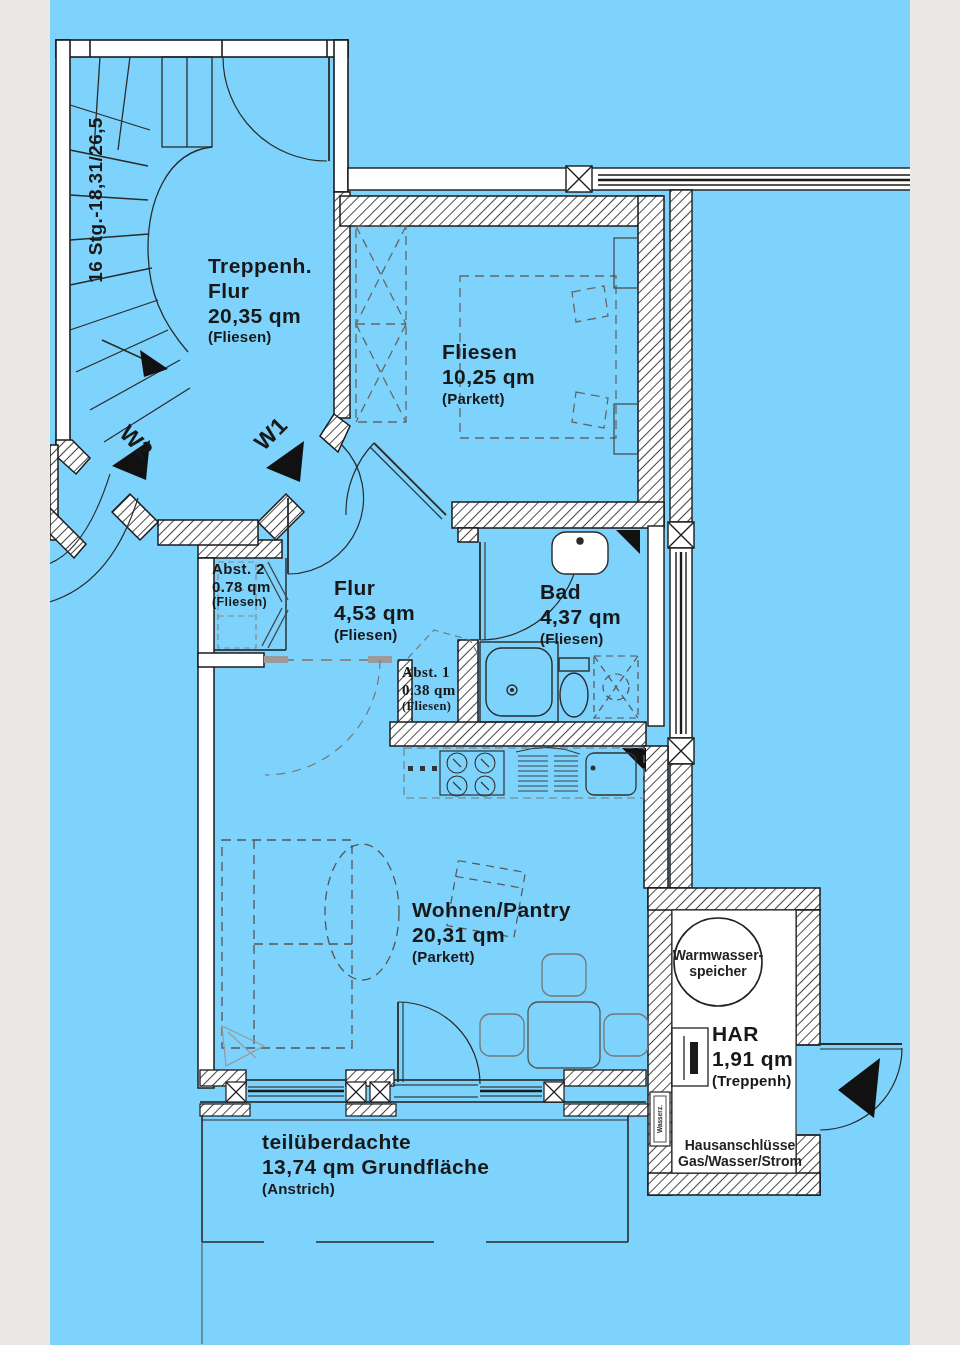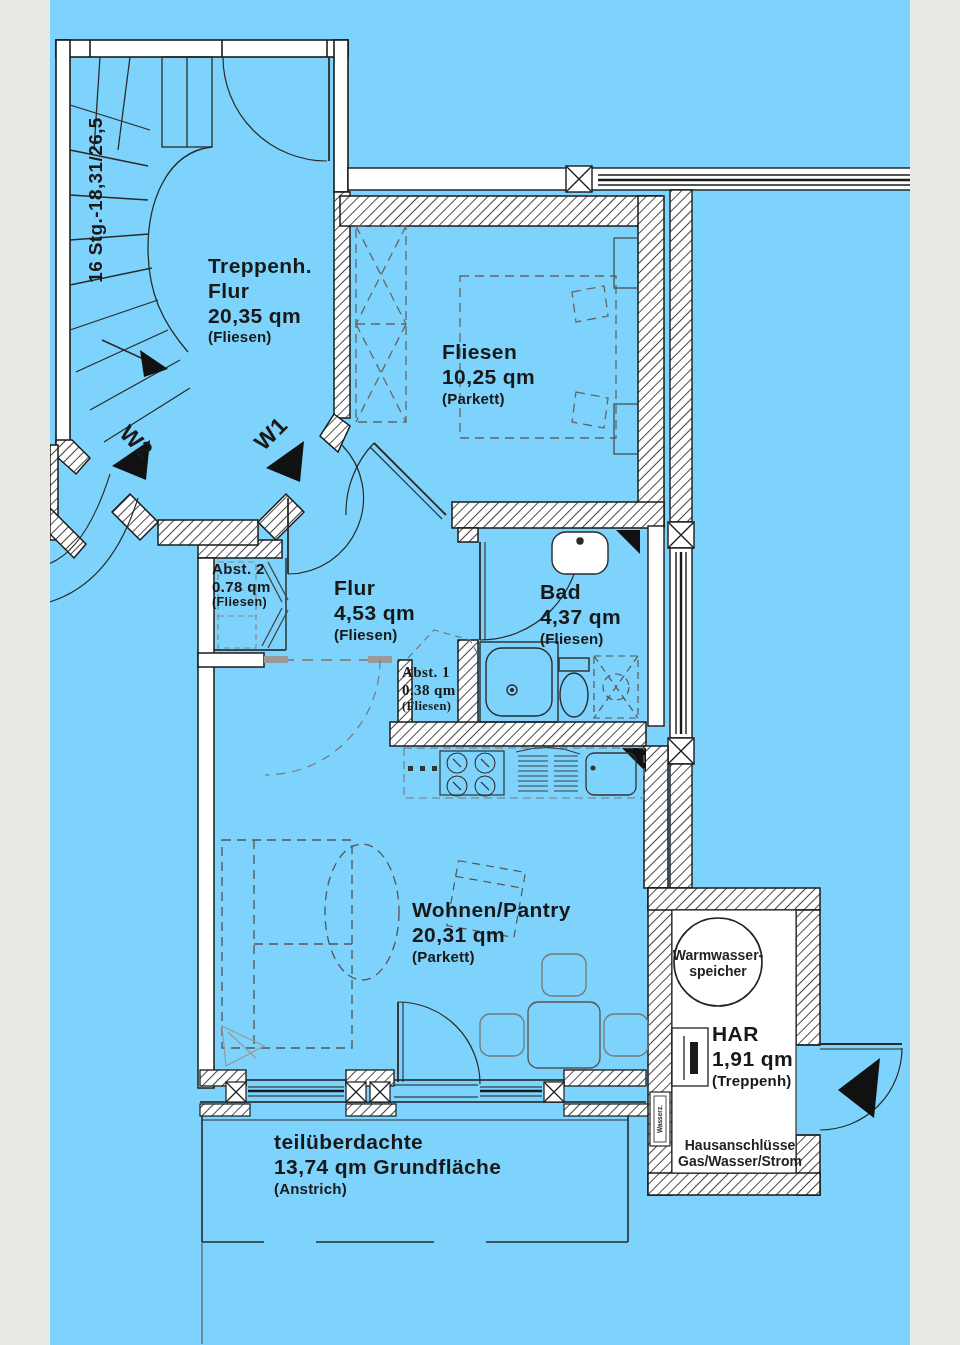--- a/index.html
+++ b/index.html
@@ -395,21 +395,21 @@
 
   <div class="lbl meter-txt rot-90" style="left:610px;top:1119px;">
     <span>Wasserz.</span>
   </div>
 
   <div class="lbl tiny ctr" style="left:690px;top:1153px;">
     <div>Hausanschlüsse</div>
     <div>Gas/Wasser/Strom</div>
   </div>
 
-  <div class="lbl big" style="left:224px;top:1130px;">
+  <div class="lbl big" style="left:212px;top:1130px;">
     <div>teilüberdachte</div>
     <div>13,74 qm Grundfläche</div>
     <div class="fin">(Anstrich)</div>
   </div>
 
   <div class="lbl wlab rot-45" style="left:221px;top:434px;">
     <span>W1</span>
   </div>
   <div class="lbl wlab rot45" style="left:86px;top:442px;">
     <span>W2</span>

